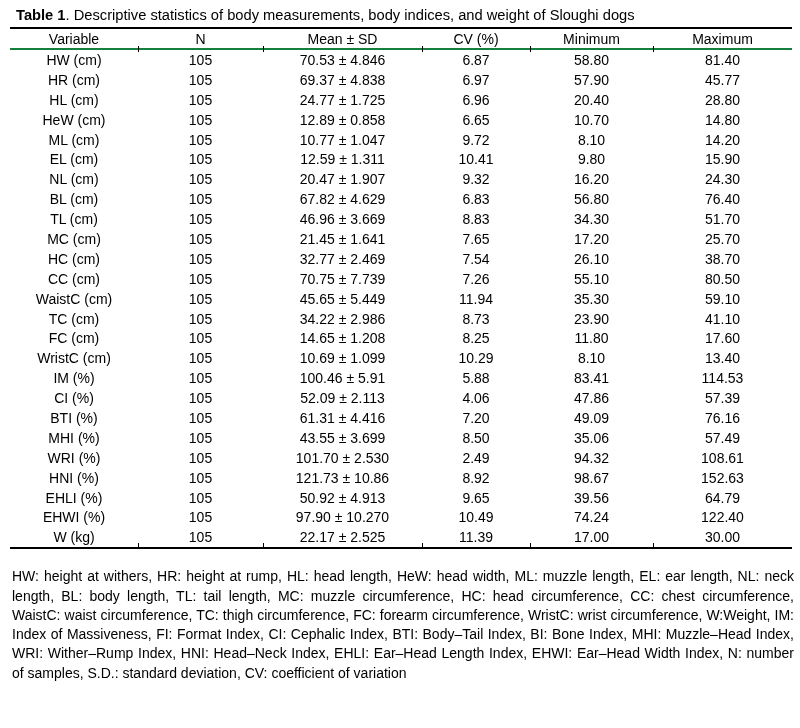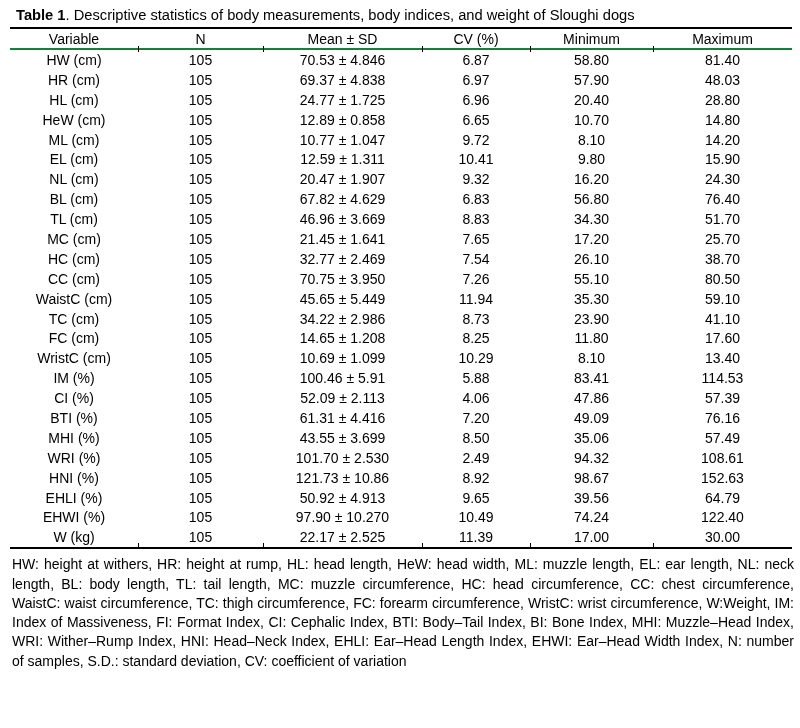--- a/index.html
+++ b/index.html
@@ -66,21 +66,21 @@
     content: "";
     position: absolute;
     right: -0.5px;
     bottom: 0;
     width: 1px;
     height: 4px;
     background: #000000;
   }
   .footnote {
     width: 782px;
-    margin-top: 6px;
+    margin-top: 18px;
     margin-left: 2px;
     font-size: 14px;
     line-height: 19.3px;
     text-align: justify;
   }
 </style>
 </head>
 <body>
 
 <div class="page">
@@ -116,21 +116,21 @@
           <td>6.87</td>
           <td>58.80</td>
           <td>81.40</td>
         </tr>
         <tr>
           <td>HR (cm)</td>
           <td>105</td>
           <td>69.37 ± 4.838</td>
           <td>6.97</td>
           <td>57.90</td>
-          <td>48.03</td>
+          <td>45.77</td>
         </tr>
         <tr>
           <td>HL (cm)</td>
           <td>105</td>
           <td>24.77 ± 1.725</td>
           <td>6.96</td>
           <td>20.40</td>
           <td>28.80</td>
         </tr>
         <tr>
@@ -193,21 +193,21 @@
           <td>HC (cm)</td>
           <td>105</td>
           <td>32.77 ± 2.469</td>
           <td>7.54</td>
           <td>26.10</td>
           <td>38.70</td>
         </tr>
         <tr>
           <td>CC (cm)</td>
           <td>105</td>
-          <td>70.75 ± 3.950</td>
+          <td>70.75 ± 7.739</td>
           <td>7.26</td>
           <td>55.10</td>
           <td>80.50</td>
         </tr>
         <tr>
           <td>WaistC (cm)</td>
           <td>105</td>
           <td>45.65 ± 5.449</td>
           <td>11.94</td>
           <td>35.30</td>

